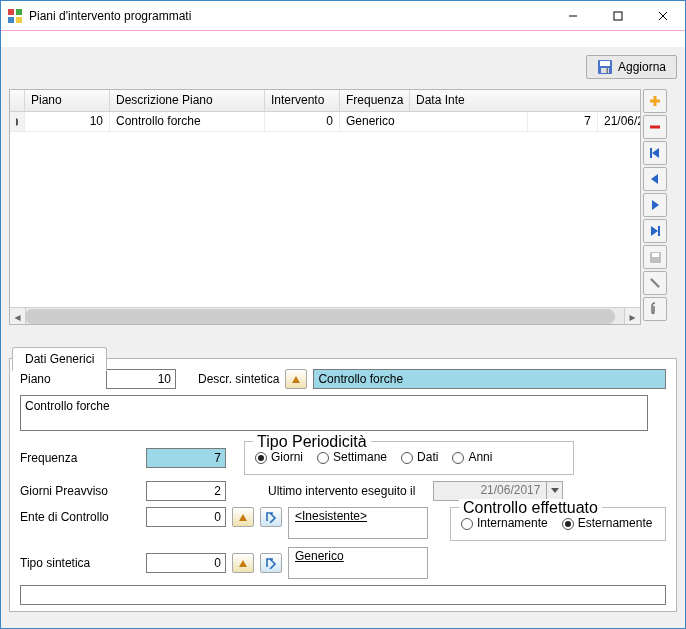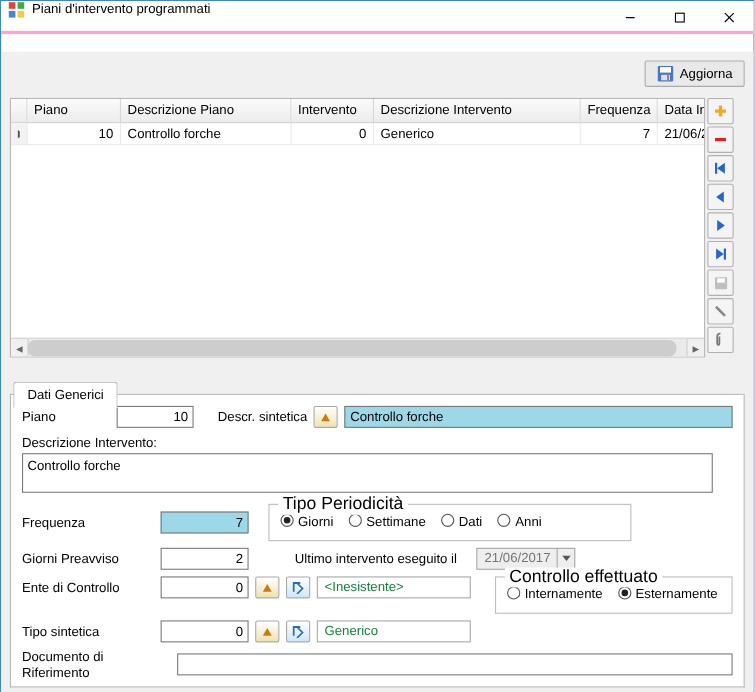--- a/index.html
+++ b/index.html
@@ -1,18 +1,18 @@
 <!DOCTYPE html>
 <html><head>
 <meta charset="utf-8">
 <style>
   * { box-sizing: border-box; font-family: "Segoe UI", Tahoma, sans-serif; font-size: 12px; }
   html, body { margin:0; padding:0; background:#fff; }
   .window { width:686px; height:629px; border:1px solid #3a86c8; background:#fff; position:relative; display:flex; flex-direction:column; }
-  .titlebar { height:30px; background:#fff; display:flex; align-items:flex-start; padding:0 0 0 6px; border-bottom:3px solid #f9a8d4; }
+  .titlebar { height:30px; background:#fff; display:flex; align-items:center; padding:0 0 0 6px; border-bottom:1px solid #f9a8d4; }
   .titlebar .icon { width:16px; height:16px; margin-right:6px; display:inline-block; }
   .titlebar .title { flex:1; color:#000; }
   .winbtns { display:flex; height:100%; }
   .winbtn { width:45px; height:29px; display:flex; align-items:center; justify-content:center; color:#222; }
   .winbtn svg { width:10px; height:10px; }
   .body { flex:1; padding:8px 8px 8px 8px; background:#f0f0f0; display:flex; flex-direction:column; gap:10px;margin-top:16px; }
   .toolbar-row { display:flex; justify-content:flex-end; }
   .btn { background:#e9e9e9; border:1px solid #acacac; border-radius:2px; padding:3px 10px; display:inline-flex; align-items:center; gap:5px; cursor:default; }
   .btn .save-icon { width:16px; height:16px; }
   .grid-wrap { display:flex; gap:2px; flex:0 0 auto; }
@@ -36,29 +36,29 @@
   .tabcontent { flex:1; border-top:1px solid #b7b7b7; margin-top:0; padding:10px 10px 6px 10px; }
   .form-row { display:flex; align-items:center; margin-bottom:6px; gap:6px; }
   .lbl { color:#000; }
   .txt { border:1px solid #7a7a7a; height:20px; padding:1px 4px; background:#fff; }
   .txt.num { text-align:right; }
   .txt.blue { background:#9dd8e8; }
   .bigtxt { border:1px solid #7a7a7a; height:36px; padding:3px 4px; background:#fff; width:628px; }
   .fieldset { border:1px solid #bdbdbd; padding:4px 10px 6px 10px; position:relative; }
   .legend { position:absolute; top:-9px; left:8px; background:#fff; padding:0 4px; font-size:16px;text-align:center; }
   .radio-row { display:flex; gap:14px; align-items:center; height:22px; }
-  .radio { display:inline-flex; align-items:flex-start; gap:4px; }
+  .radio { display:inline-flex; align-items:flex-end; gap:4px; }
   .radio .dot { width:12px; height:12px; border:1px solid #555; border-radius:50%; display:inline-flex; align-items:center; justify-content:center; background:#fff; }
   .radio.sel .dot::after { content:""; width:6px; height:6px; background:#222; border-radius:50%; display:block; }
   .iconbtn { width:22px; height:20px; border:1px solid #a8a8a8; background:linear-gradient(#fff,#f0e2b0); display:inline-flex; align-items:center; justify-content:center; border-radius:2px; }
   .iconbtn.blue { background:linear-gradient(#fff,#cfe6f6); }
-  .combo { display:inline-flex; border:1px solid #a8a8a8; height:20px; background:#eee; }
+  .combo { display:inline-flex; border:1px solid #a8a8a8; height:20px; background:#eee;padding-left:40px; }
   .combo .val { padding:1px 6px; color:#767676; }
   .combo .arrow { width:16px; border-left:1px solid #a8a8a8; display:flex; align-items:center; justify-content:center; }
-  .ro-txt { border:1px solid #a8a8a8; height:20px; padding:1px 6px; color:#15803d; background:#fff; }
+  .ro-txt { border:1px solid #a8a8a8; height:32px; padding:1px 6px; color:#000000; background:#fff;text-decoration:underline; }
 </style>
 </head>
 <body>
 
 <div class="window">
   <div class="titlebar">
     <span class="icon">
       <svg viewBox="0 0 16 16">
           <rect x="1" y="1" width="6" height="6" fill="#d44"></rect>
           <rect x="9" y="1" width="6" height="6" fill="#4a4"></rect>
@@ -103,21 +103,20 @@
       </div>
     </div>
 
     <div class="grid-wrap">
       <div class="grid-area">
         <div class="grid-header">
           <div class="cell rowhead"></div>
           <div class="cell" style="width:85px;text-align:left">Piano</div>
           <div class="cell" style="width:155px">Descrizione Piano</div>
           <div class="cell" style="width:75px">Intervento</div>
-          <div class="cell" style="width:188px">Descrizione Intervento</div>
           <div class="cell" style="width:70px">Frequenza</div>
           <div class="cell" style="flex:1;border-right:none">Data Inte</div>
         </div>
         <div class="grid-body">
           <div class="grid-row">
             <div class="cell rowhead">
                 <svg width="6" height="8">
                   <polygon points="0,0 6,4 0,8" fill="#555"></polygon>
                 </svg>
               </div>
@@ -203,21 +202,20 @@
           <span style="width:10px"></span>
           <span class="lbl">Descr. sintetica</span>
           <span class="iconbtn">
                 <svg width="12" height="12">
                   <polygon points="2,10 10,10 6,3" fill="#c67b12"></polygon>
                 </svg>
               </span>
           <input class="txt blue" style="flex: 1 1 0%; width: 338px;" value="Controllo forche">
         </div>
 
-        <div class="lbl" style="margin-bottom:3px">Descrizione Intervento:</div>
         <div class="bigtxt">Controllo forche</div>
 
         <div class="form-row" style="margin-top:10px">
           <span class="lbl" style="width:120px">Frequenza</span>
           <input class="txt num blue" style="width: 80px;" value="7">
           <span style="width:6px"></span>
           <div class="fieldset" style="flex:0 0 330px">
             <span class="legend">Tipo Periodicità</span>
             <div class="radio-row">
               <span class="radio sel">
@@ -296,21 +294,20 @@
               </span>
           <span class="iconbtn blue">
                 <svg width="12" height="12">
                   <path d="M2 10 L2 2 L8 2 M5 2 L10 7 L5 12" fill="none" stroke="#2a6db8" stroke-width="1.6"></path>
                 </svg>
               </span>
           <div class="ro-txt" style="width:140px">Generico</div>
         </div>
 
         <div class="form-row" style="margin-bottom:0">
-          <span class="lbl" style="width:135px">Documento di Riferimento</span>
           <input class="txt" style="flex: 1 1 0%;">
         </div>
 
       </div>
       </div>
     </div>
 
   </div>
 </div>
 

